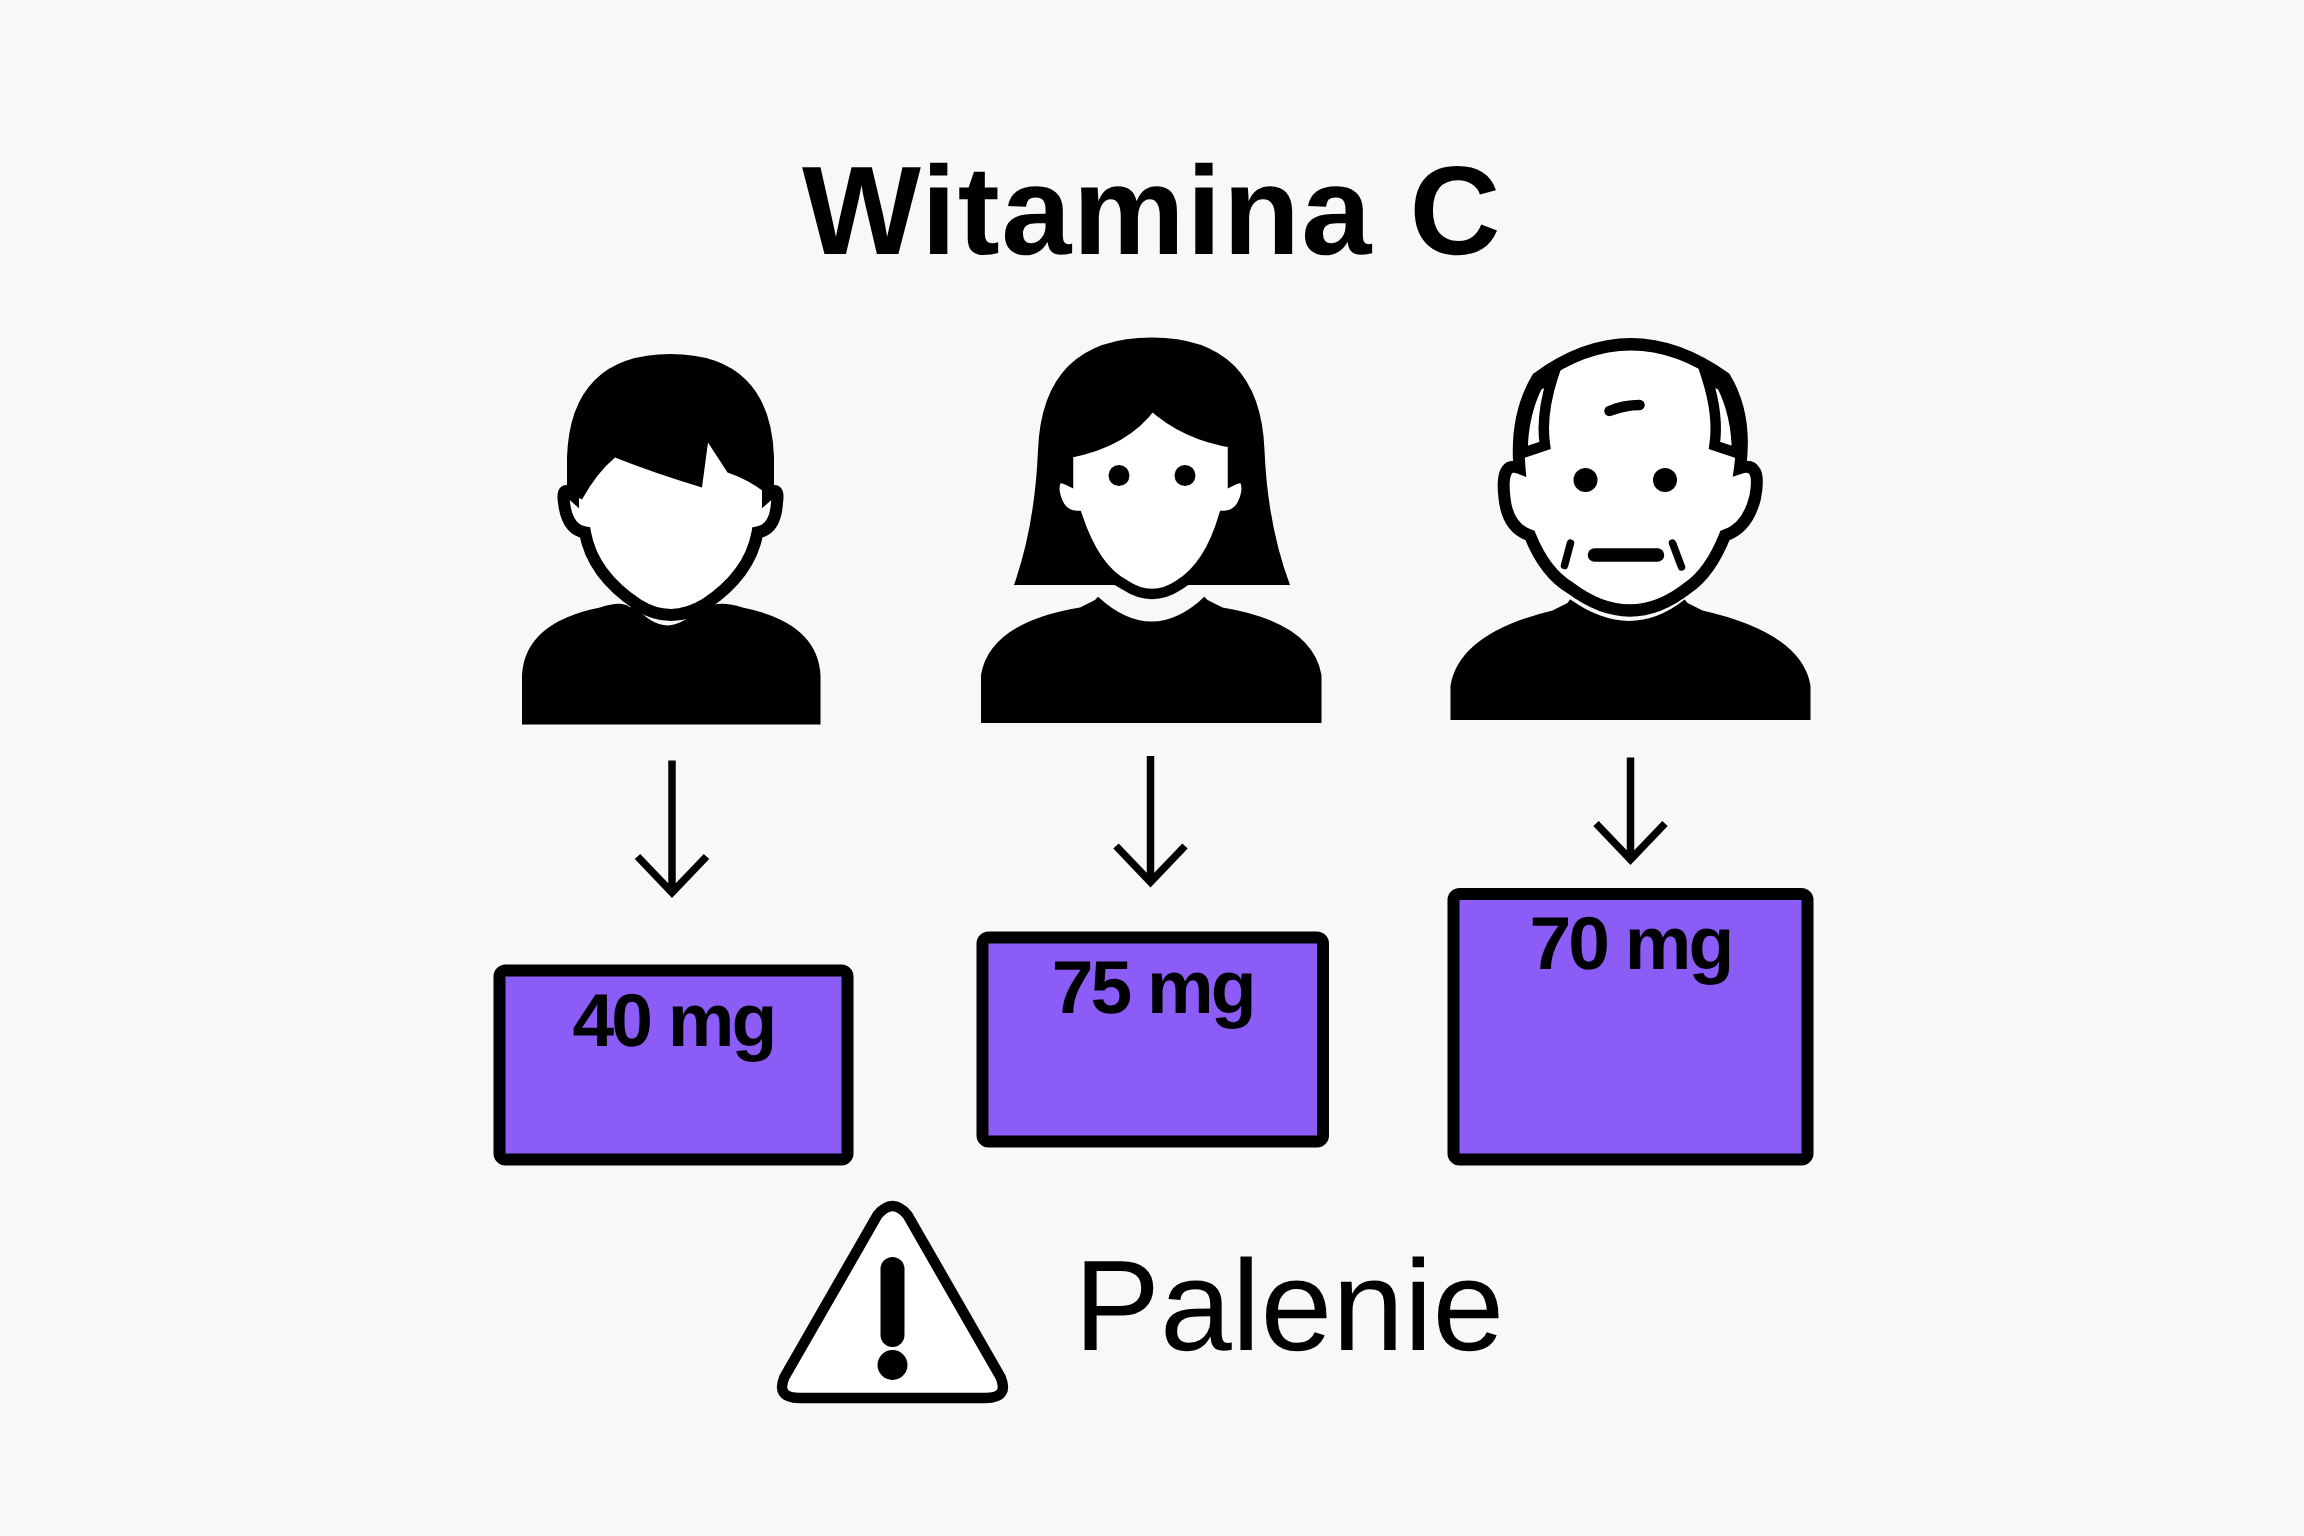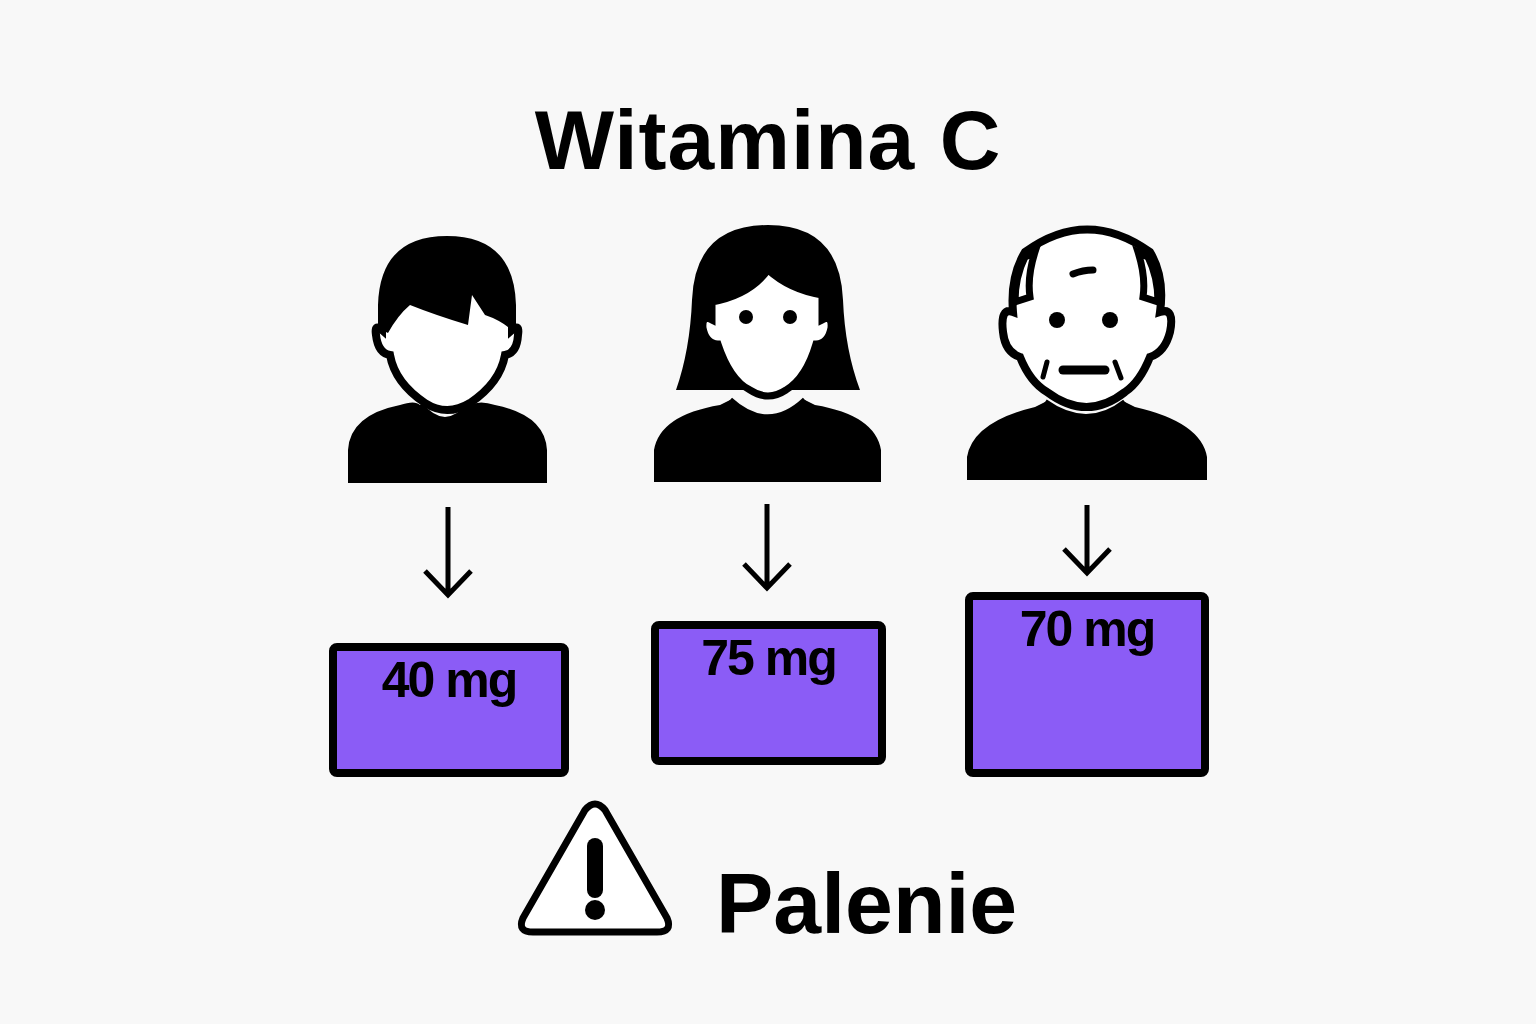--- a/index.html
+++ b/index.html
@@ -3,21 +3,21 @@
 <meta charset="utf-8">
 <style>
   html, body { margin:0; padding:0; }
   body { width:1536px; height:1024px; background:#f8f8f8; position:relative; overflow:hidden; font-family:"Liberation Sans", sans-serif; }
   .title { position:absolute; left:0; width:1536px; top:92px; text-align:center; font-size:84px; font-weight:bold; color:#000; letter-spacing:1px; }
   .figure { position:absolute; }
   .arrow { position:absolute; }
   .box { position:absolute; background:#8b5cf6; border:8px solid #000; border-radius:8px; box-sizing:border-box; display:flex; align-items:flex-start; justify-content:center; }
   .box span { font-size:50px; font-weight:bold; color:#000; letter-spacing:-2px; }
   .warning { position:absolute; left:515px; top:798px; }
-  .palenie { position:absolute; left:716px; top:822px; font-size:86px; font-weight:bold; color:#000;margin-top:32px; }
+  .palenie { position:absolute; left:716px; top:822px; font-size:86px; font-weight:normal; color:#000; }
 </style>
 </head>
 <body>
 
 <div class="title">Witamina C</div>
 
 <svg class="figure" style="left:340px;top:235px" width="215" height="255" viewBox="0 0 215 255">
   <path d="M8,248 L8,215 Q10,180 60,170 Q75,165 80,170 Q105,200 130,170 Q140,165 155,170 Q205,180 207,215 L207,248 Z" fill="#000"></path>
   <path d="M42,95 Q34,88 36,100 Q38,118 50,120 Q55,148 85,168 Q107,182 130,168 Q160,148 165,120 Q177,118 178,100 Q180,88 172,95 L172,70 Q170,5 107,5 Q44,5 42,70 Z" fill="#fff" stroke="#000" stroke-width="8"></path>
   <path d="M42,95 L42,70 Q44,5 107,5 Q170,5 172,70 L172,95 Q160,85 145,80 L132,60 Q128,90 128,90 Q95,80 70,70 Q58,80 48,98 Z" fill="#000"></path>

